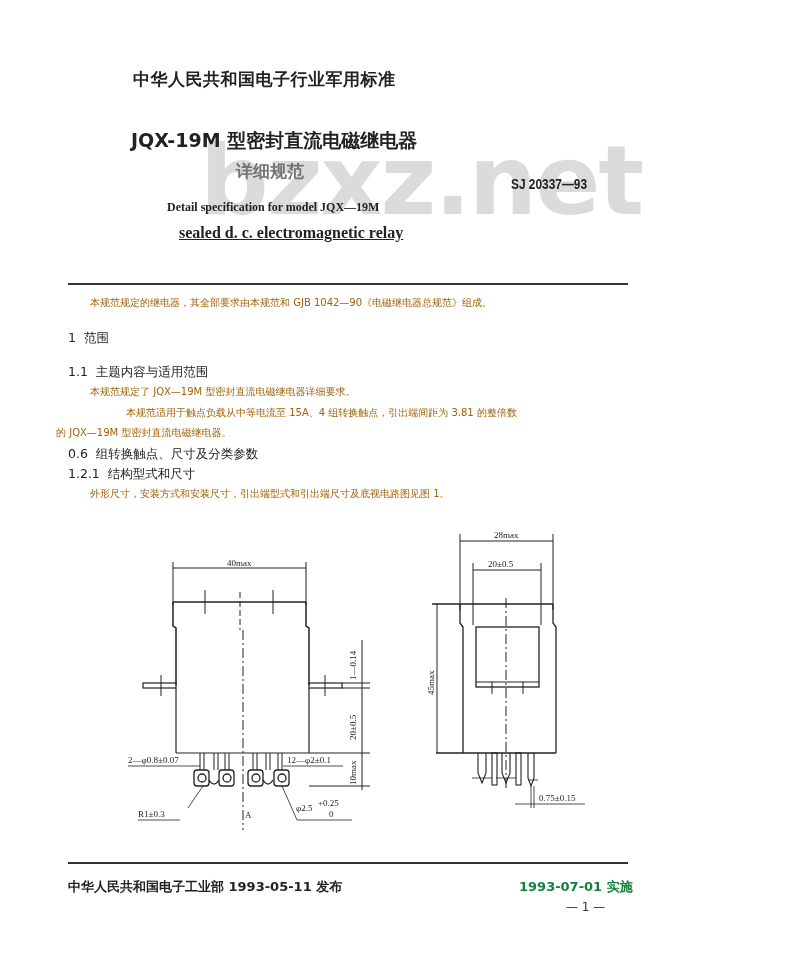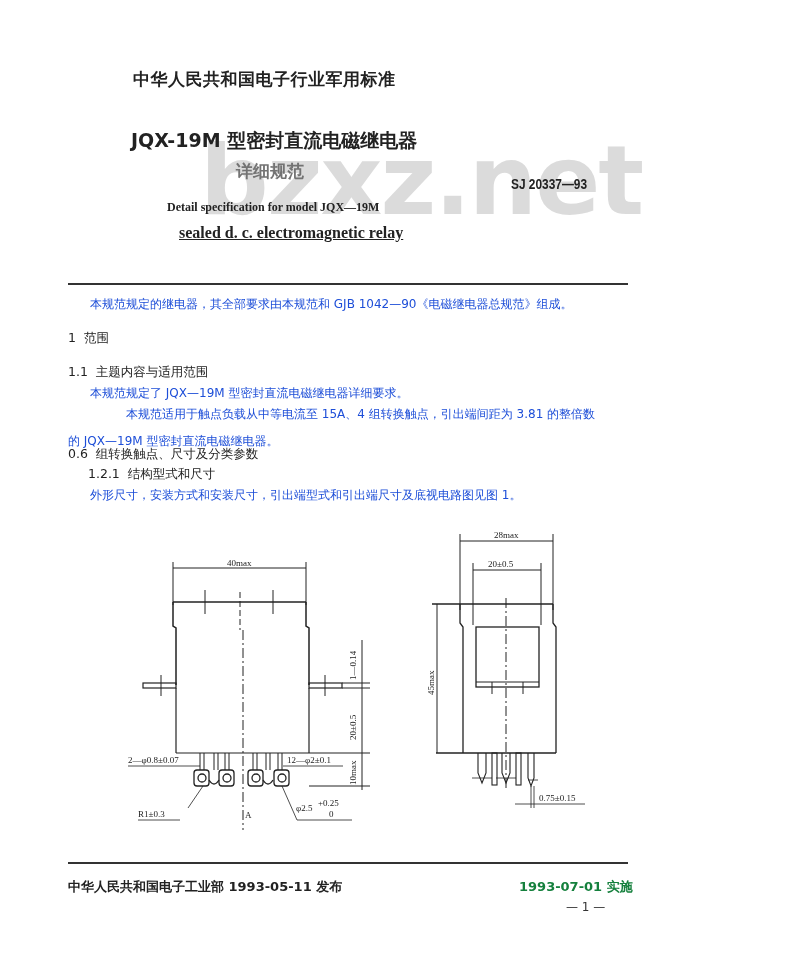--- a/index.html
+++ b/index.html
@@ -9,21 +9,21 @@
   }
   .abs { position: absolute; white-space: nowrap; }
   .org { left: 133px; top: 68px; font-family: "DejaVu Sans", sans-serif; font-weight: bold; font-size: 17px; letter-spacing: 0.5px; color: #222; }
   .title1 { left: 131px; top: 128px; font-family: "DejaVu Sans", sans-serif; font-weight: bold; font-size: 19px; color: #222; }
   .title2 { left: 236px; top: 160px; font-family: "DejaVu Sans", sans-serif; font-weight: bold; font-size: 17px; color: #737373; }
   .code { left: 511px; top: 176px; font-family: "Liberation Sans", sans-serif; font-size: 14px; font-weight: bold; color: #222; transform: scaleX(0.85); transform-origin: left; }
   .en1 { left: 167px; top: 200px; font-family: "Liberation Serif", serif; font-weight: bold; font-size: 12px; color: #222; }
   .en2 { left: 179px; top: 224px; font-family: "Liberation Serif", serif; font-weight: bold; font-size: 16px; color: #222; text-decoration: underline; }
   .watermark { left: 200px; top: 125px; font-family: "DejaVu Sans", sans-serif; font-weight: bold; font-size: 96px; color: rgba(190,190,190,0.55); letter-spacing: -2px; }
   .rule { position: absolute; left: 68px; width: 560px; height: 1.5px; background: #333; }
-  .body-text { font-family: "DejaVu Sans", sans-serif; font-size: 12px; color: #1d4ed8; text-align: center; }
+  .body-text { font-family: "DejaVu Sans", sans-serif; font-size: 10px; color: #a16207; text-align: center; }
   .h1 { font-family: "DejaVu Sans", sans-serif; font-size: 12.5px; color: #222; }
   .footer-left { left: 68px; top: 878px; font-family: "DejaVu Sans", sans-serif; font-weight: bold; font-size: 13px; color: #222; }
   .footer-right { left: 519px; top: 878px; font-family: "DejaVu Sans", sans-serif; font-weight: bold; font-size: 13px; color: #15803d; }
   .page-num { left: 566px; top: 900px; font-family: "DejaVu Sans", sans-serif; font-size: 12px; color: #333; }
   svg.fig { position: absolute; left: 0; top: 0; }
   .dim { font-family: "Liberation Serif", serif; font-size: 9px; fill: #222; }
 </style>
 </head>
 <body>
 
@@ -42,26 +42,26 @@
 
 <div class="abs h1" style="left:68px; top:330px;">
   <span>1</span>&nbsp;&nbsp;<span>范围</span>
 </div>
 
 <div class="abs h1" style="left:68px; top:364px;">
   <span>1.1</span>&nbsp;&nbsp;<span>主题内容与适用范围</span>
 </div>
 <div class="abs body-text" style="left:90px; top:385px;">本规范规定了 JQX—19M 型密封直流电磁继电器详细要求。</div>
 <div class="abs body-text" style="left:90px; top:406px;margin-left:36px;">本规范适用于触点负载从中等电流至 15A、4 组转换触点，引出端间距为 3.81 的整倍数</div>
-<div class="abs body-text" style="left:68px; top:426px;margin-top:7px;">的 JQX—19M 型密封直流电磁继电器。</div>
+<div class="abs body-text" style="left:56px; top:426px;">的 JQX—19M 型密封直流电磁继电器。</div>
 
 <div class="abs h1" style="left:68px; top:446px;">
   <span>0.6</span>&nbsp;&nbsp;<span>组转换触点、尺寸及分类参数</span>
 </div>
-<div class="abs h1" style="left:68px; top:466px;margin-left:20px;">
+<div class="abs h1" style="left:68px; top:466px;">
   <span>1.2.1</span>&nbsp;&nbsp;<span>结构型式和尺寸</span>
 </div>
 <div class="abs body-text" style="left:90px; top:487px;">外形尺寸，安装方式和安装尺寸，引出端型式和引出端尺寸及底视电路图见图 1。</div>
 
 <svg class="fig" width="800" height="965" stroke="#222" fill="none" stroke-width="1">
 
   <g>
 
     <line x1="173" y1="562" x2="173" y2="605"></line>
     <line x1="306" y1="562" x2="306" y2="605"></line>

